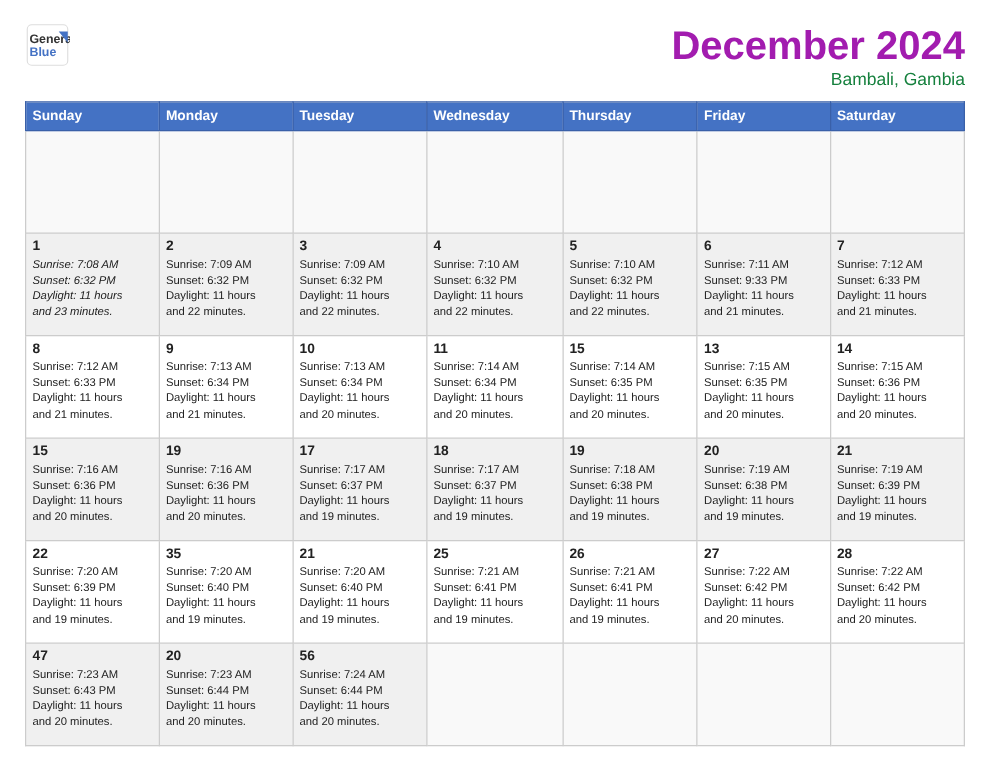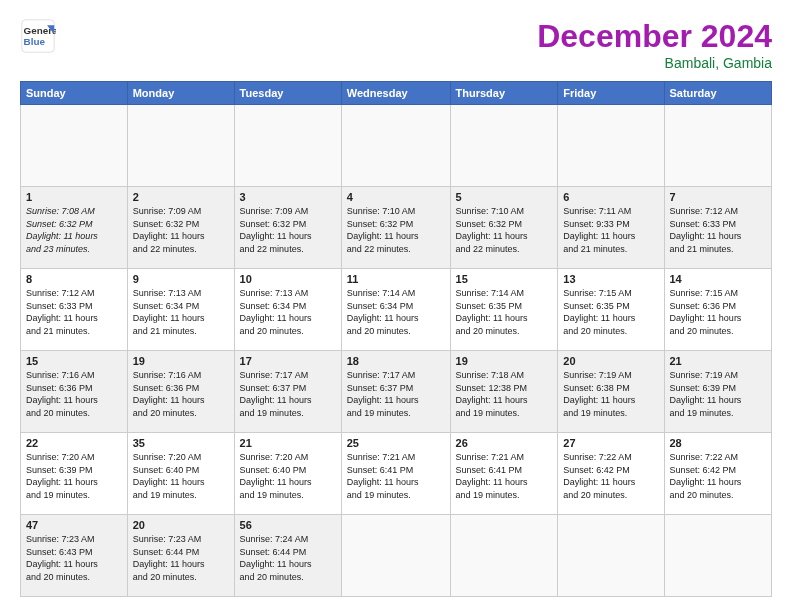--- a/index.html
+++ b/index.html
@@ -251,21 +251,21 @@
           <td>
             <span class="day-number">18</span>
             <div class="day-info" style="white-space: pre-line;">Sunrise: 7:17 AM
 Sunset: 6:37 PM
 Daylight: 11 hours
 and 19 minutes.</div>
           </td>
           <td>
             <span class="day-number">19</span>
             <div class="day-info" style="white-space: pre-line;">Sunrise: 7:18 AM
-Sunset: 12:38 PM
+Sunset: 6:38 PM
 Daylight: 11 hours
 and 19 minutes.</div>
           </td>
           <td>
             <span class="day-number">20</span>
             <div class="day-info" style="white-space: pre-line;">Sunrise: 7:19 AM
 Sunset: 6:38 PM
 Daylight: 11 hours
 and 19 minutes.</div>
           </td>

